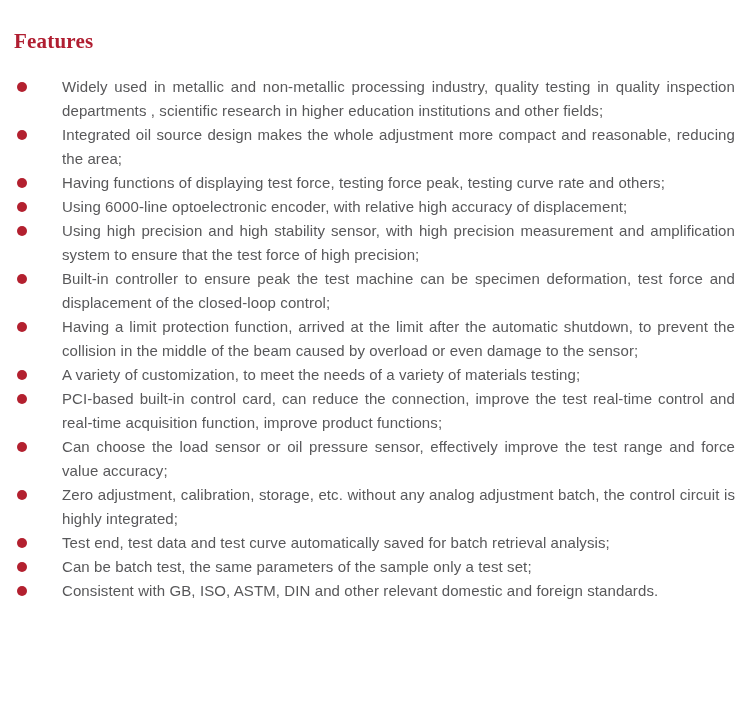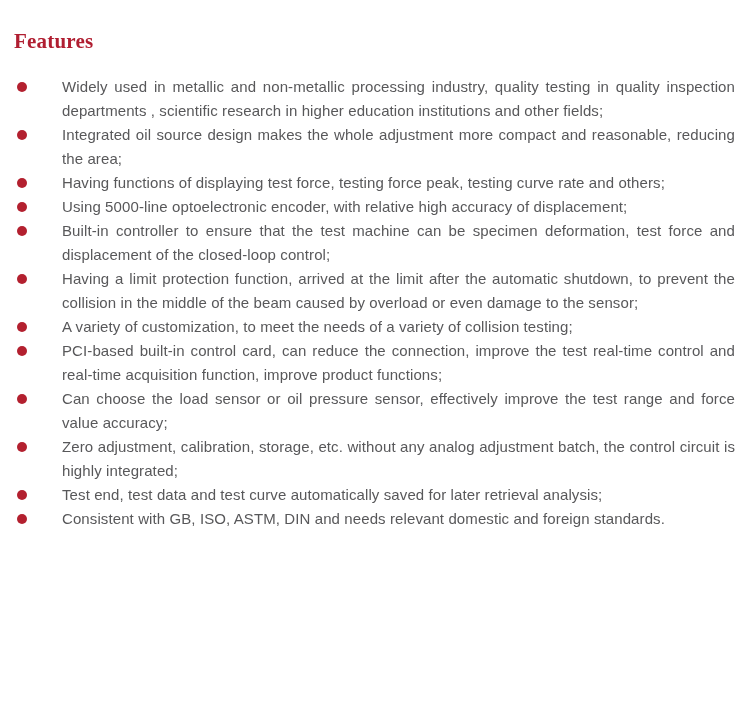--- a/index.html
+++ b/index.html
@@ -68,48 +68,56 @@
       <li data-name="list-item">
         <span class="bullet" data-name="bullet-icon"></span>
         <span class="feature-text" data-name="feature-text">Integrated oil source design makes the whole adjustment more compact and reasonable, reducing the area;</span>
       </li>
       <li data-name="list-item">
         <span class="bullet" data-name="bullet-icon"></span>
         <span class="feature-text" data-name="feature-text">Having functions of displaying test force, testing force peak, testing curve rate and others;</span>
       </li>
       <li data-name="list-item">
         <span class="bullet" data-name="bullet-icon"></span>
-        <span class="feature-text" data-name="feature-text">Using 5000-line optoelectronic encoder, with relative high accuracy of displacement;</span>
+        <span class="feature-text" data-name="feature-text">Using 6000-line optoelectronic encoder, with relative high accuracy of displacement;</span>
       </li>
       <li data-name="list-item">
         <span class="bullet" data-name="bullet-icon"></span>
-        <span class="feature-text" data-name="feature-text">Built-in controller to ensure that the test machine can be specimen deformation, test force and displacement of the closed-loop control;</span>
+        <span class="feature-text" data-name="feature-text">Using high precision and high stability sensor, with high precision measurement and amplification system to ensure that the test force of high precision;</span>
+      </li>
+      <li data-name="list-item">
+        <span class="bullet" data-name="bullet-icon"></span>
+        <span class="feature-text" data-name="feature-text">Built-in controller to ensure peak the test machine can be specimen deformation, test force and displacement of the closed-loop control;</span>
       </li>
       <li data-name="list-item">
         <span class="bullet" data-name="bullet-icon"></span>
         <span class="feature-text" data-name="feature-text">Having a limit protection function, arrived at the limit after the automatic shutdown, to prevent the collision in the middle of the beam caused by overload or even damage to the sensor;</span>
       </li>
       <li data-name="list-item">
         <span class="bullet" data-name="bullet-icon"></span>
-        <span class="feature-text" data-name="feature-text">A variety of customization, to meet the needs of a variety of collision testing;</span>
+        <span class="feature-text" data-name="feature-text">A variety of customization, to meet the needs of a variety of materials testing;</span>
       </li>
       <li data-name="list-item">
         <span class="bullet" data-name="bullet-icon"></span>
         <span class="feature-text" data-name="feature-text">PCI-based built-in control card, can reduce the connection, improve the test real-time control and real-time acquisition function, improve product functions;</span>
       </li>
       <li data-name="list-item">
         <span class="bullet" data-name="bullet-icon"></span>
         <span class="feature-text" data-name="feature-text">Can choose the load sensor or oil pressure sensor, effectively improve the test range and force value accuracy;</span>
       </li>
       <li data-name="list-item">
         <span class="bullet" data-name="bullet-icon"></span>
         <span class="feature-text" data-name="feature-text">Zero adjustment, calibration, storage, etc. without any analog adjustment batch, the control circuit is highly integrated;</span>
       </li>
       <li data-name="list-item">
         <span class="bullet" data-name="bullet-icon"></span>
-        <span class="feature-text" data-name="feature-text">Test end, test data and test curve automatically saved for later retrieval analysis;</span>
+        <span class="feature-text" data-name="feature-text">Test end, test data and test curve automatically saved for batch retrieval analysis;</span>
       </li>
       <li data-name="list-item">
         <span class="bullet" data-name="bullet-icon"></span>
-        <span class="feature-text" data-name="feature-text">Consistent with GB, ISO, ASTM, DIN and needs relevant domestic and foreign standards.</span>
+        <span class="feature-text" data-name="feature-text">Can be batch test, the same parameters of the sample only a test set;</span>
+      </li>
+      <li data-name="list-item">
+        <span class="bullet" data-name="bullet-icon"></span>
+        <span class="feature-text" data-name="feature-text">Consistent with GB, ISO, ASTM, DIN and other relevant domestic and foreign standards.</span>
       </li>
     </ul>
 </main>
 
 </body></html>

